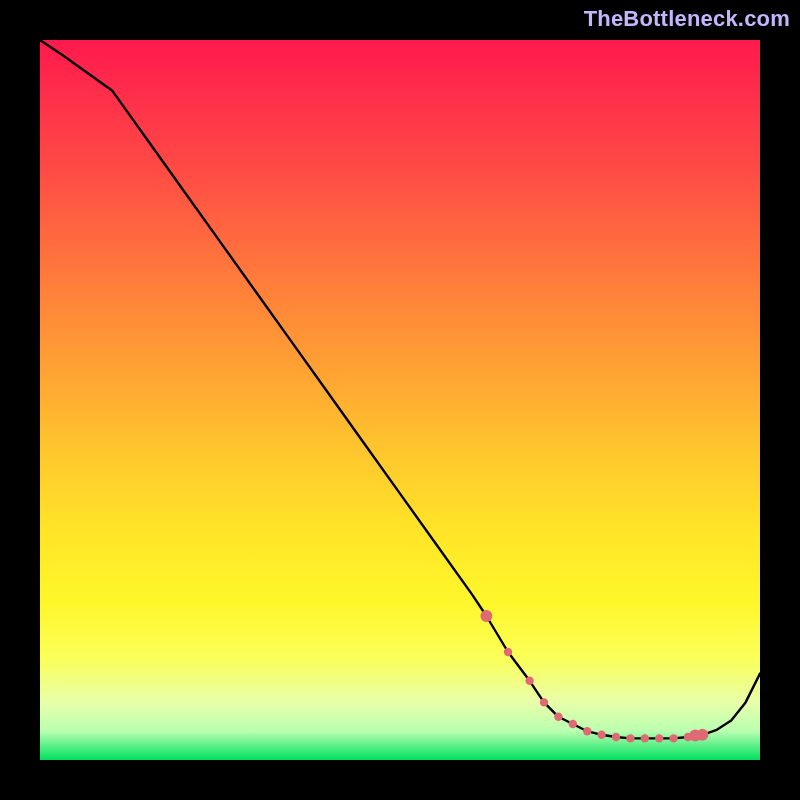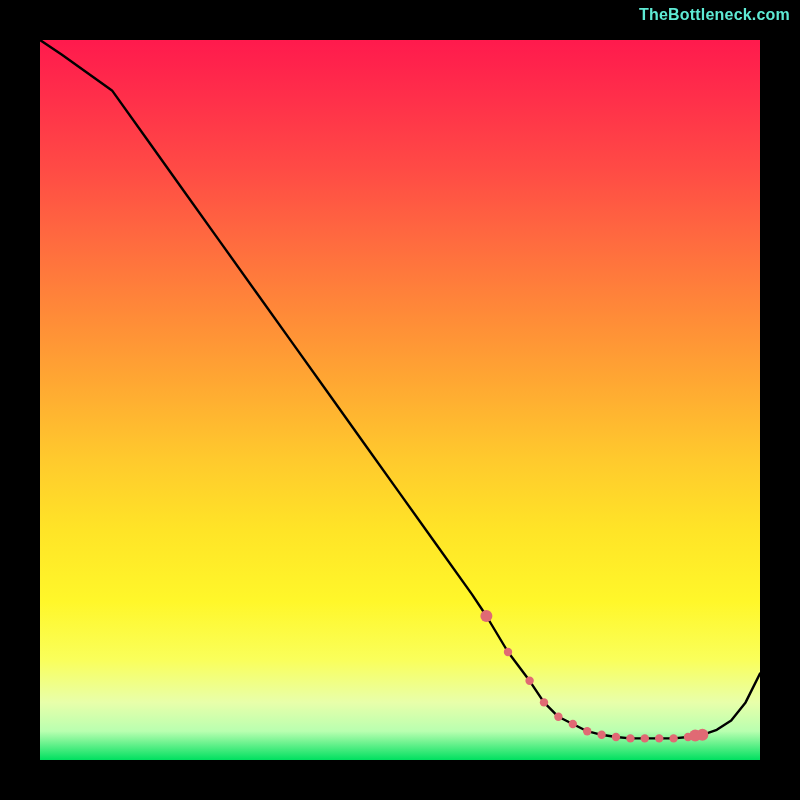--- a/index.html
+++ b/index.html
@@ -38,22 +38,22 @@
       #faff5a 86%,
       #e8ffaa 92%,
       #b9ffb0 96%,
       #00e060 100%
     );
   }
   .watermark {
     position: absolute;
     top: 6px;
     right: 10px;
-    color: #5eead4;
-    font-size: 16px;
+    color: #c4b5fd;
+    font-size: 22px;
     font-weight: 600;
     letter-spacing: 0.2px;
     user-select: none;
   }
   svg.overlay {
     position: absolute;
     left: 0;
     top: 0;
     width: 720px;
     height: 720px;

